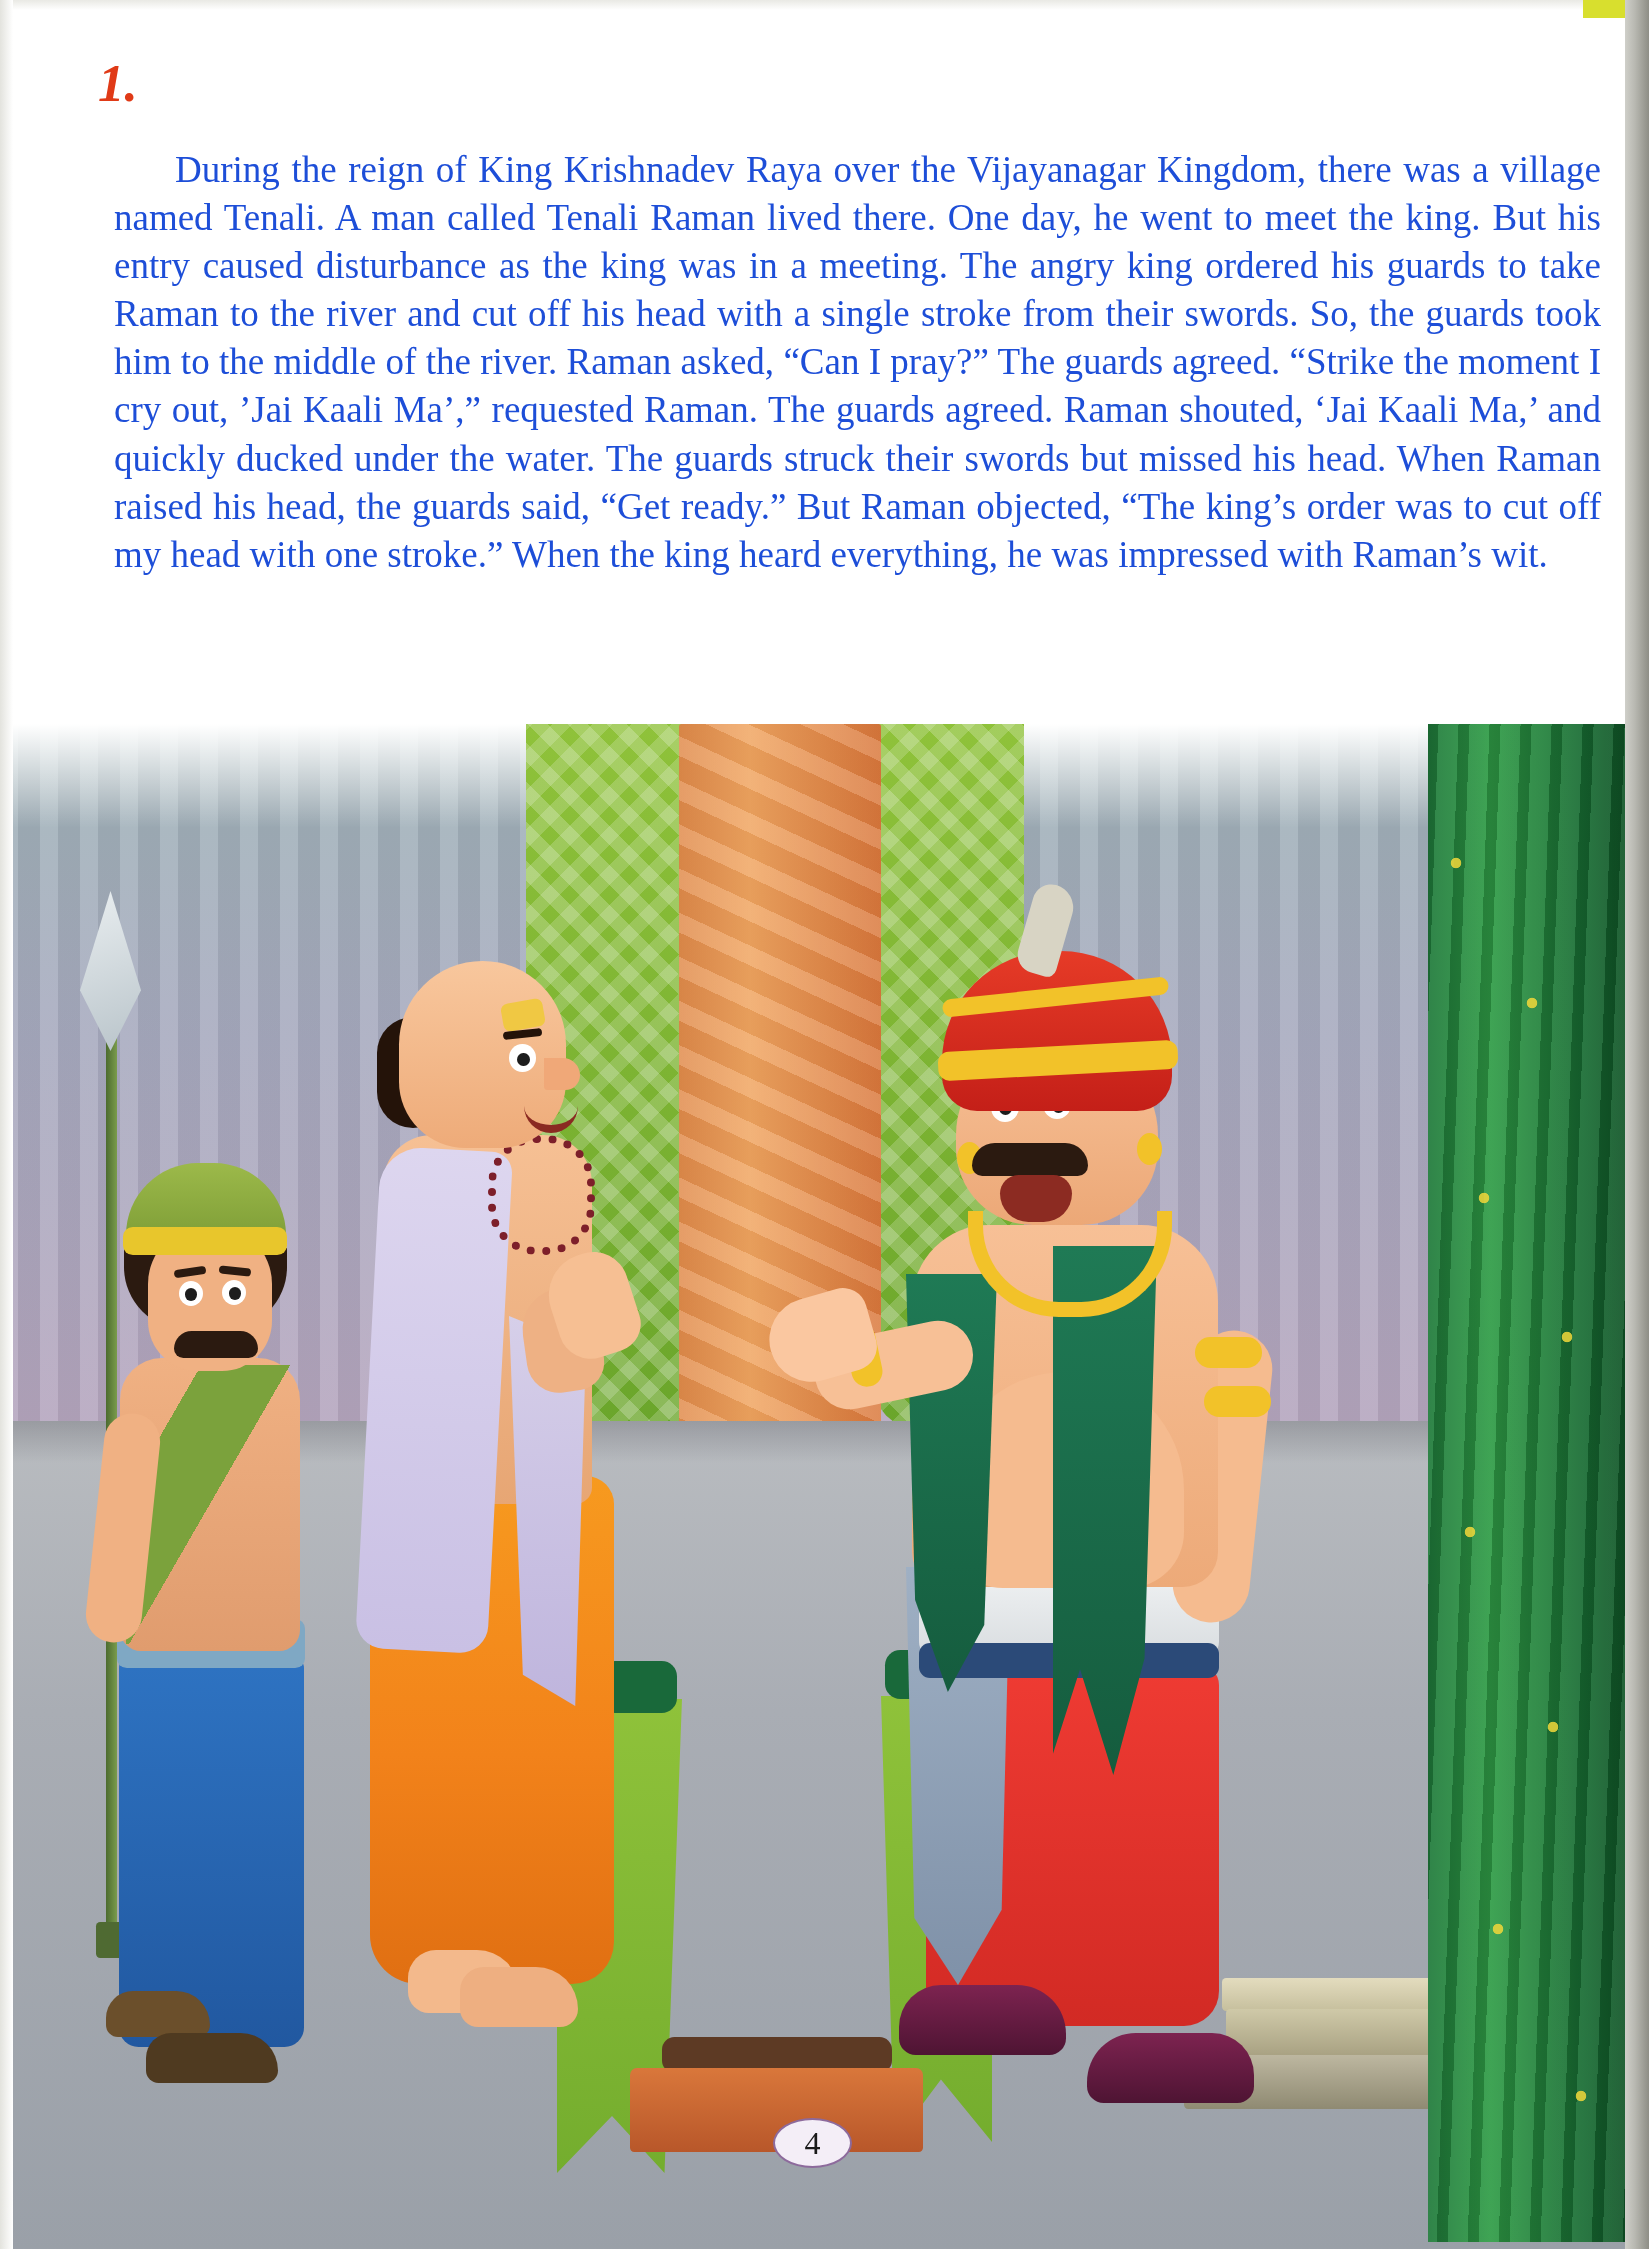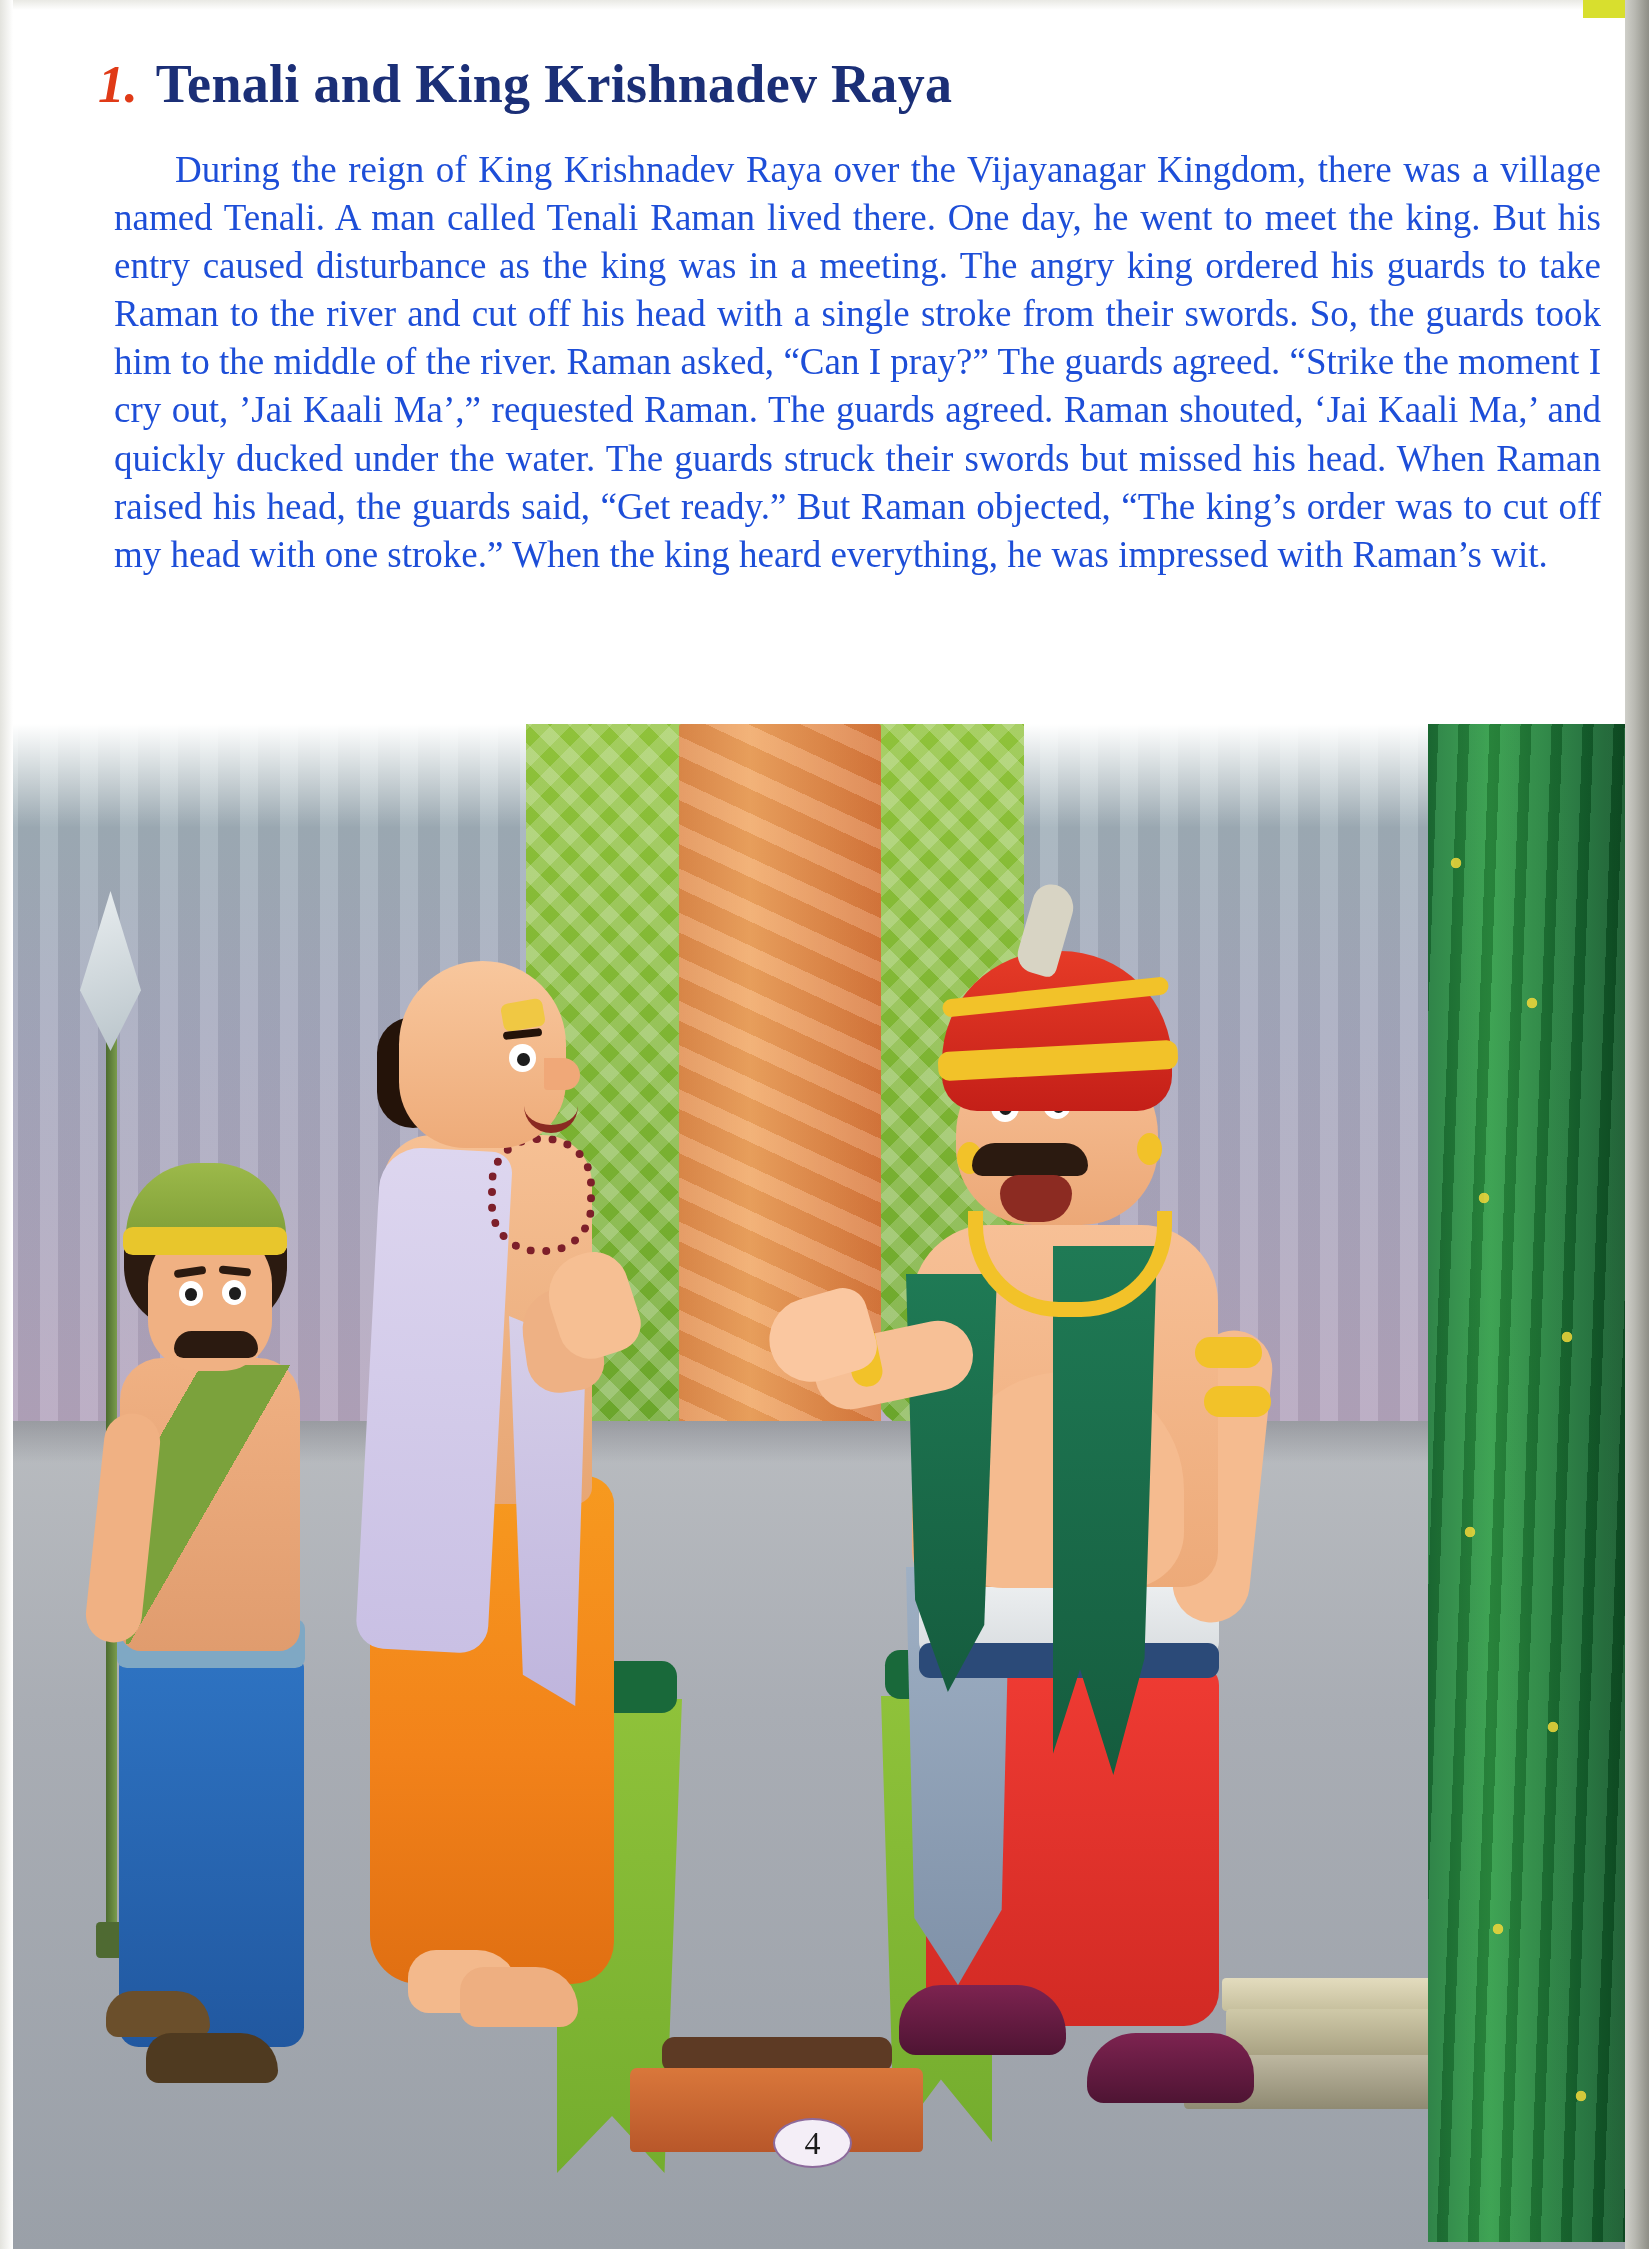--- a/index.html
+++ b/index.html
@@ -504,21 +504,20 @@
 
 <div class="page">
 
   <div class="scan-edge-top"></div>
   <div class="scan-edge-left"></div>
   <div class="scan-edge-right"></div>
   <div class="scan-edge-top-yellow"></div>
 
   <div class="title-row">
     <span class="chapter-number">1.</span>
-    <span class="chapter-title">Tenali and King Krishnadev Raya</span>
   </div>
 
   <div class="story-text">During the reign of King Krishnadev Raya over the Vijayanagar Kingdom, there was a village named Tenali. A man called Tenali Raman lived there. One day, he went to meet the king. But his entry caused disturbance as the king was in a meeting. The angry king ordered his guards to take Raman to the river and cut off his head with a single stroke from their swords. So, the guards took him to the middle of the river. Raman asked, “Can I pray?” The guards agreed. “Strike the moment I cry out, ’Jai Kaali Ma’,” requested Raman. The guards agreed. Raman shouted, ‘Jai Kaali Ma,’ and quickly ducked under the water. The guards struck their swords but missed his head. When Raman raised his head, the guards said, “Get ready.” But Raman objected, “The king’s order was to cut off my head with one stroke.” When the king heard everything, he was impressed with Raman’s wit.</div>
 
   <div class="illustration">
 
     <div class="room-wall"></div>
     <div class="room-wall-fade"></div>
 
     <div class="curtain-check-left"></div>

